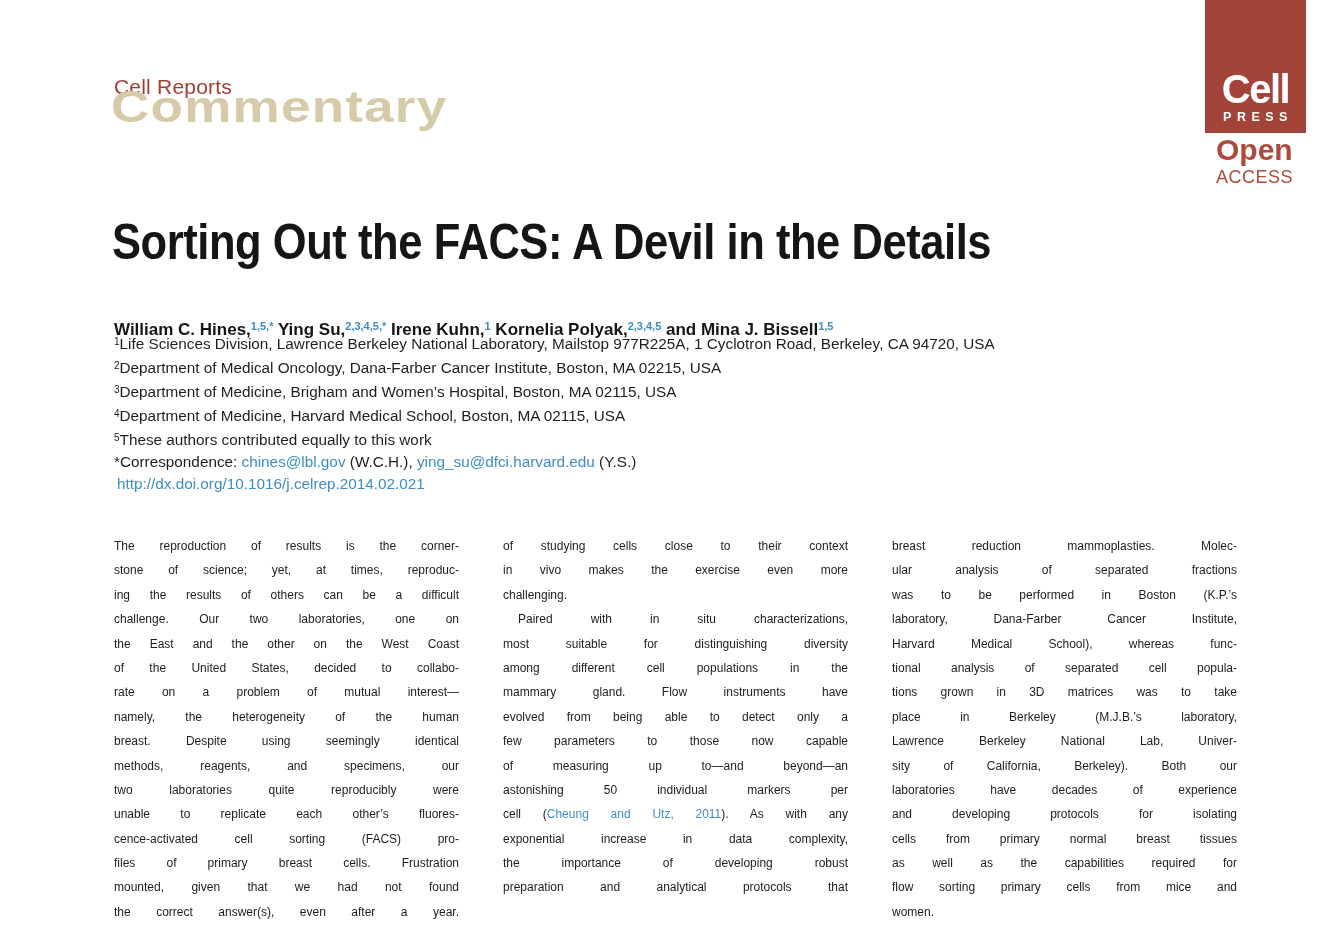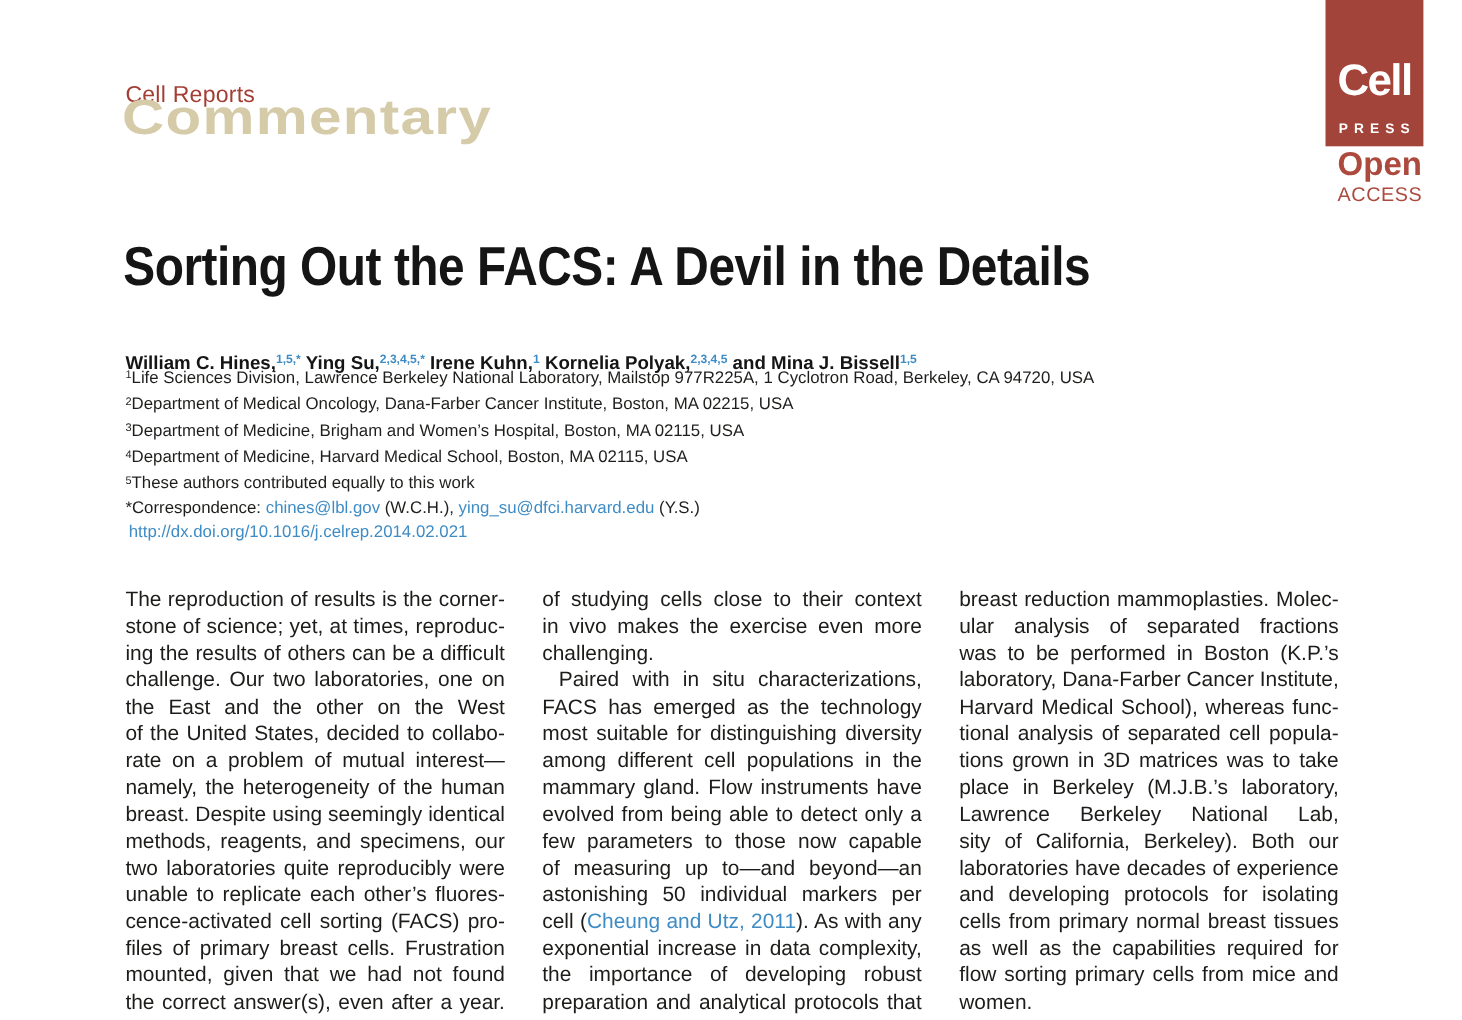--- a/index.html
+++ b/index.html
@@ -12,23 +12,23 @@
   .journal {
     position:absolute; left:114px; top:75px;
     font-size:21px; color:#A23E34; letter-spacing:0.2px;text-align:right;
   }
   .article-type {
     position:absolute; left:111px; top:84px;
     font-size:45px; font-weight:bold; color:#D5CBA8; line-height:1;
     letter-spacing:1px; transform:scaleX(1.18); transform-origin:left top;
   }
   .logo-box {
-    position:absolute; left:1205px; top:0; width:89px; height:133px;
+    position:absolute; left:1205px; top:0; width:101px; height:133px;
     background:#A3443A; display:flex; flex-direction:column;
-    align-items:center; justify-content:flex-end; padding-bottom:9px;gap:16px;
+    align-items:center; justify-content:flex-end; padding-bottom:9px;
   }
   .logo-brand {
     color:#fff; font-weight:bold; font-size:40px; line-height:0.9;
     letter-spacing:-1.5px;
   }
   .logo-sub {
     color:#fff; font-weight:bold; font-size:12.5px; letter-spacing:5.5px;
     margin-top:3px; text-indent:5px;
   }
   .oa-line1 {
@@ -54,22 +54,22 @@
   .affils {
     position:absolute; left:114px; top:331px;
     font-size:15.3px; line-height:22px; color:#1e1e1c; white-space:nowrap;
   }
   .affils sup { font-size:10px; vertical-align:4px; }
   .link { color:#3F8CC5; text-decoration:none; cursor:pointer;text-align:center; }
   .doi-line { padding-left:3px; }
   
   .body-cols {
     position:absolute; left:114px; top:534px; width:1090px;
-    display:flex; gap:34px;
-    font-size:19px; line-height:24.4px; color:#1c1c1a;
+    display:flex; gap:44px;
+    font-size:12px; line-height:24.4px; color:#1c1c1a;
   }
   .col { width:345px; }
   .bodyline {
     width:345px; text-align:justify; text-align-last:justify;
     text-justify:inter-word; white-space:normal; overflow:hidden; height:24.4px;
   }
   .bodyline.end { text-align-last:left; }
   .bodyline.indent { padding-left:15px; }
 </style>
 </head>
@@ -124,21 +124,20 @@
         <div class="bodyline"><span>cence-activated cell sorting (FACS) pro-</span></div>
         <div class="bodyline"><span>files of primary breast cells. Frustration</span></div>
         <div class="bodyline"><span>mounted, given that we had not found</span></div>
         <div class="bodyline"><span>the correct answer(s), even after a year.</span></div>
       </div>
     <div class="col">
         <div class="bodyline"><span>of studying cells close to their context</span></div>
         <div class="bodyline"><span>in vivo makes the exercise even more</span></div>
         <div class="bodyline end"><span>challenging.</span></div>
         <div class="bodyline indent"><span>Paired with in situ characterizations,</span></div>
-        <div class="bodyline"><span>FACS has emerged as the technology</span></div>
         <div class="bodyline"><span>most suitable for distinguishing diversity</span></div>
         <div class="bodyline"><span>among different cell populations in the</span></div>
         <div class="bodyline"><span>mammary gland. Flow instruments have</span></div>
         <div class="bodyline"><span>evolved from being able to detect only a</span></div>
         <div class="bodyline"><span>few parameters to those now capable</span></div>
         <div class="bodyline"><span>of measuring up to—and beyond—an</span></div>
         <div class="bodyline"><span>astonishing 50 individual markers per</span></div>
         <div class="bodyline"><span>cell (</span><span class="link">Cheung and Utz, 2011</span><span>). As with any</span></div>
         <div class="bodyline"><span>exponential increase in data complexity,</span></div>
         <div class="bodyline"><span>the importance of developing robust</span></div>

